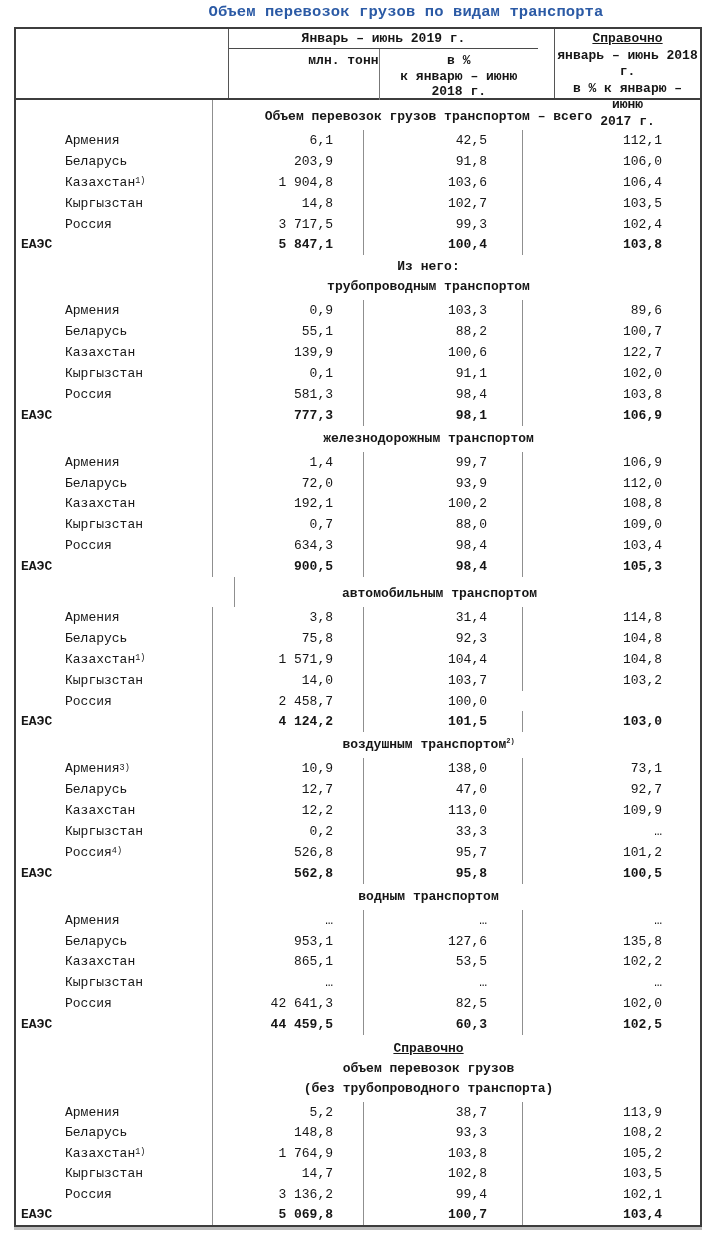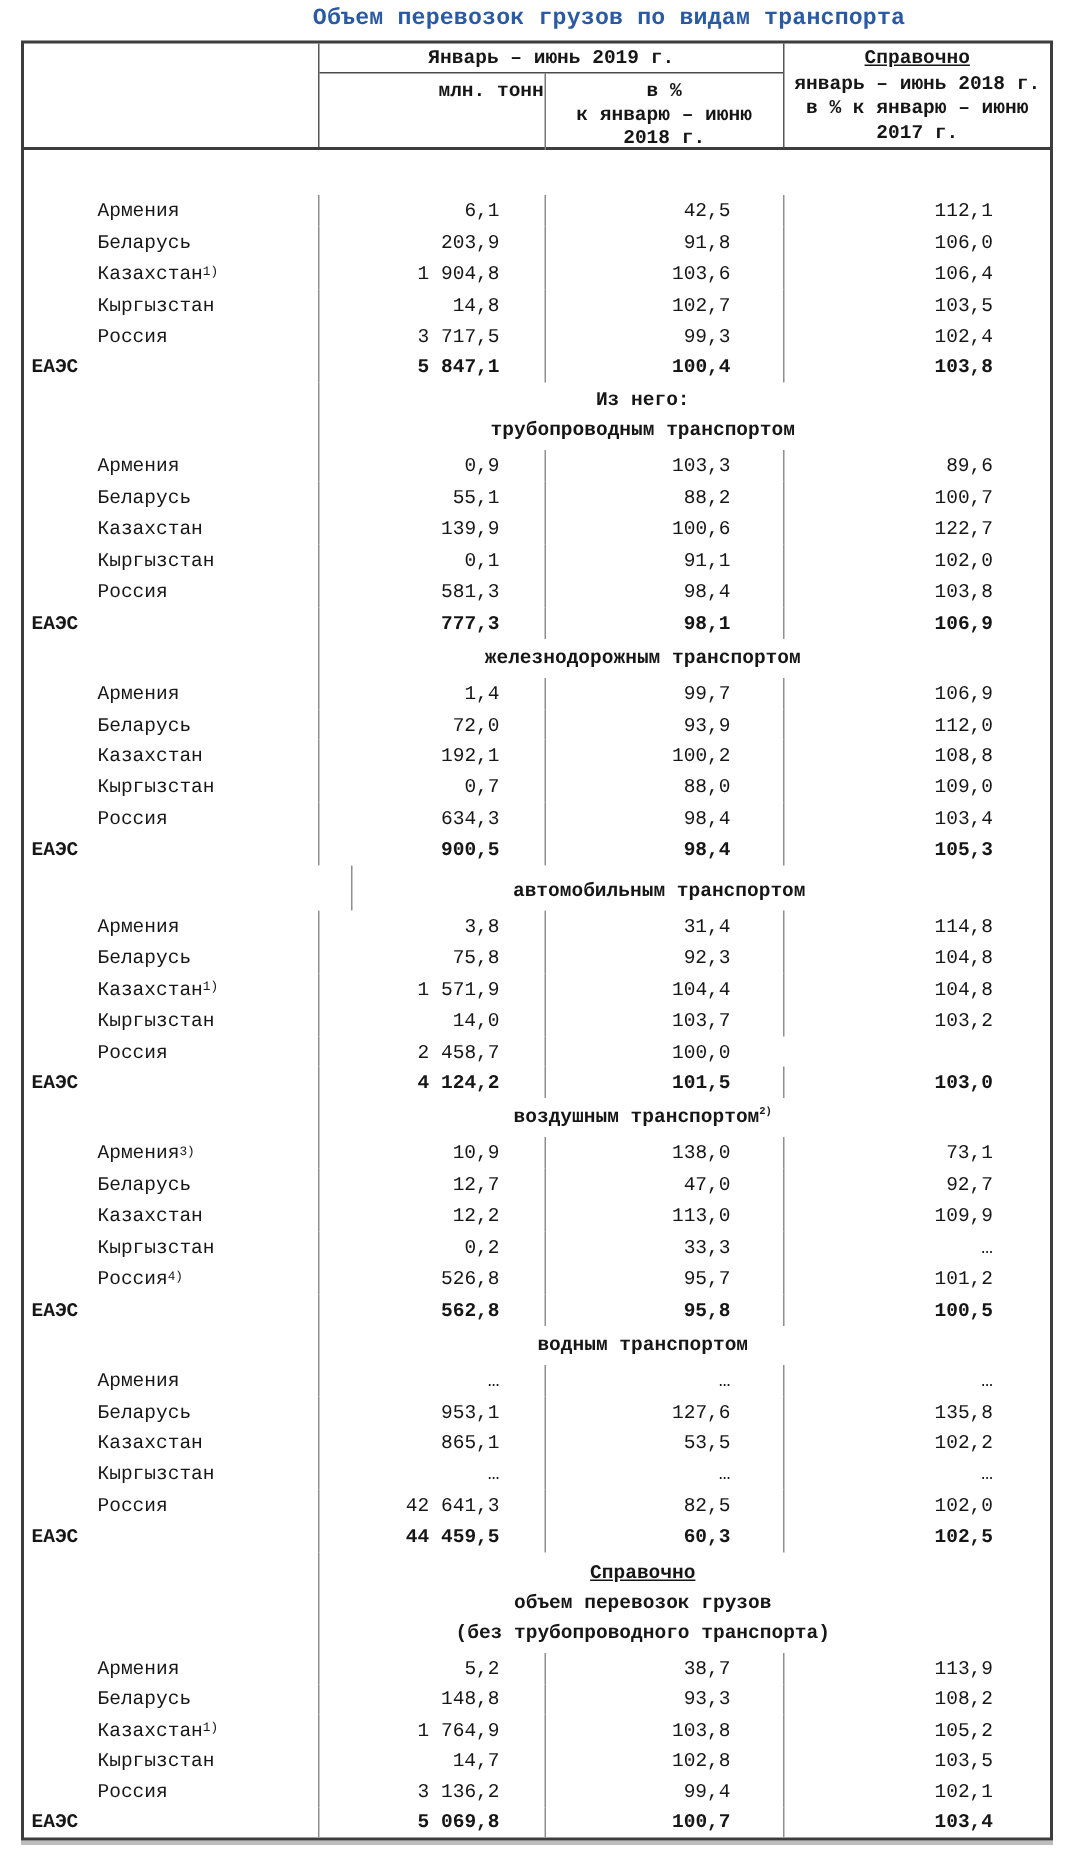--- a/index.html
+++ b/index.html
@@ -4,21 +4,21 @@
 <style>
   html,body{margin:0;padding:0;background:#ffffff;}
   .page{position:relative;width:716px;height:1236px;background:#ffffff;overflow:hidden;
         font-family:Liberation Mono, monospace;color:#161616;}
   .title{position:absolute;top:3px;left:96px;width:620px;text-align:center;
          font-size:15.5px;font-weight:bold;color:#2b5aa5;letter-spacing:0.1px;}
   .table{position:absolute;left:14px;top:27px;width:688px;box-sizing:border-box;
          border:2px solid #3d3d3d;background:#fff;
          box-shadow:0 3px 0 rgba(145,145,145,0.6);}
   
-  .thead{display:flex;height:71px;box-sizing:border-box;border-bottom:2px solid #3d3d3d;}
+  .thead{display:flex;height:71px;box-sizing:border-box;border-bottom:2px solid #3d3d3d;gap:16px;}
   .th-c1{width:196px;box-sizing:border-box;}
   .th-mid{width:310px;box-sizing:border-box;border-left:1.5px solid #555;
           display:flex;flex-direction:column;}
   .th-period{height:19px;line-height:19px;border-bottom:1px solid #4a4a4a;
              text-align:center;font-weight:bold;font-size:13px;}
   .th-sub{flex:1;display:flex;}
   .th-mln{width:150px;box-sizing:border-box;text-align:right;padding-top:4px;
           font-weight:bold;font-size:13px;}
   .th-pct{width:160px;box-sizing:border-box;border-left:1px solid #777;
           text-align:center;padding-top:4px;font-weight:bold;font-size:13px;line-height:15.5px;}
@@ -67,20 +67,23 @@
       <div class="th-ref">
         <div class="u">Справочно</div>
         <div>январь – июнь 2018 г.</div>
         <div>в % к январю – июню</div>
         <div>2017 г.</div>
       </div>
     </div>
     <div class="tbody">
         <div class="srow" style="height: 30px;">
           <div class="s-c1"></div>
+          <div class="s-rest">
+            <div class="s-line">Объем перевозок грузов транспортом – всего</div>
+          </div>
         </div>
         <div class="drow" style="height: 20.9px;">
           <div class="c1">
             <span>Армения</span>
           </div>
           <div class="c2">6,1</div>
           <div class="c3">42,5</div>
           <div class="c4">112,1</div>
         </div>
         <div class="drow" style="height: 20.9px;">

